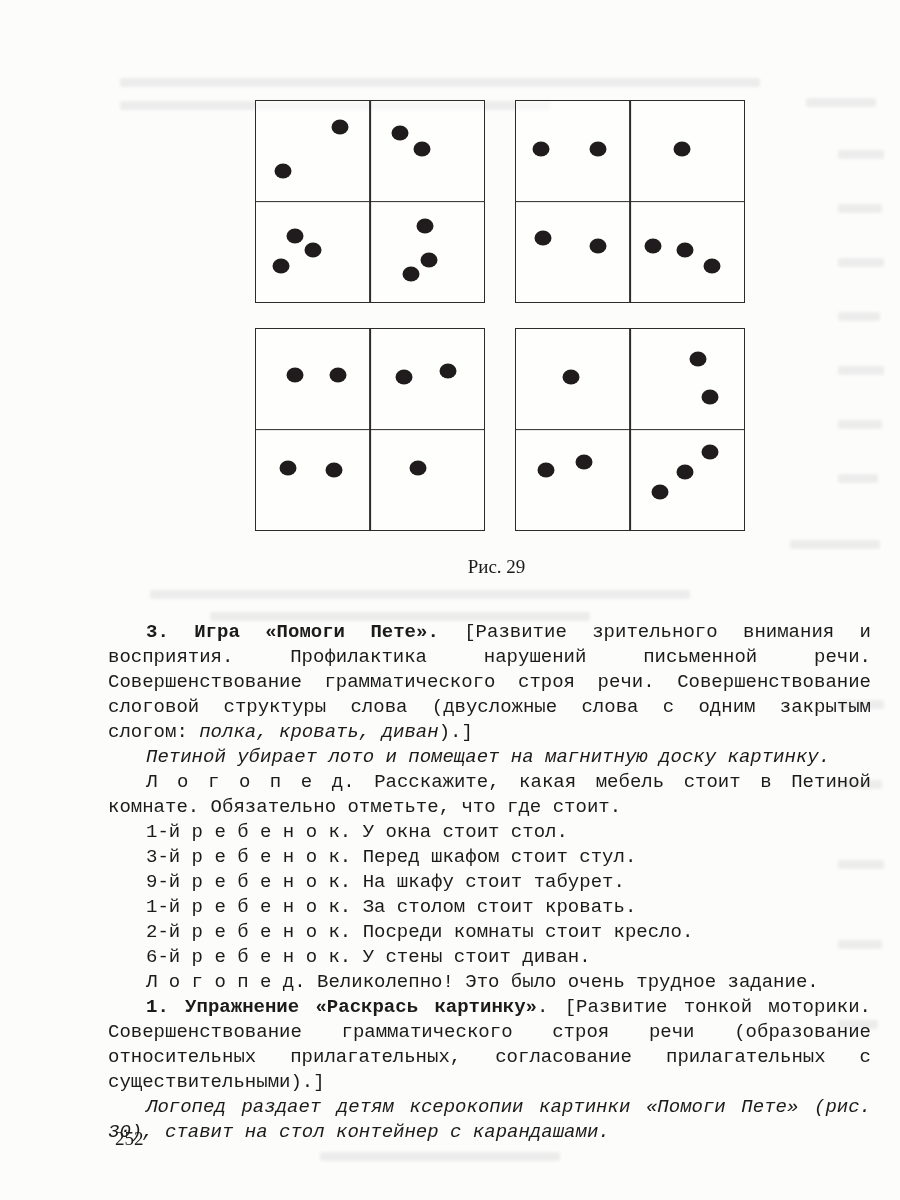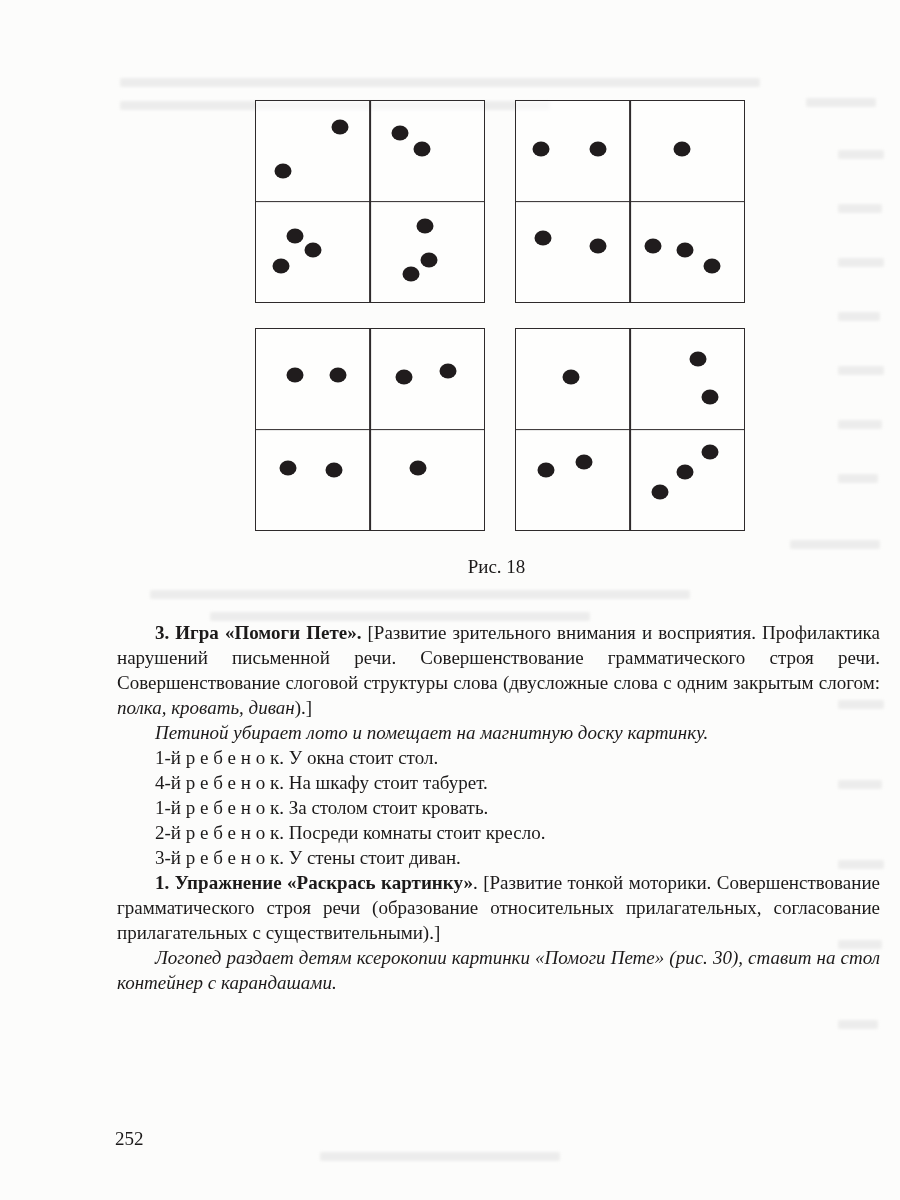--- a/index.html
+++ b/index.html
@@ -17,21 +17,21 @@
   .figure{position:absolute;left:255px;top:100px;width:490px;}
   .cards{display:grid;grid-template-columns:230px 230px;column-gap:30px;row-gap:25px;}
   .card{position:relative;width:230px;height:203px;border:1.8px solid #2e2a2b;background:rgba(255,255,255,.6);box-sizing:border-box;}
   .card::before{content:"";position:absolute;left:50%;top:0;bottom:0;width:1.8px;background:#2e2a2b;transform:translateX(-50%);}
   .card::after{content:"";position:absolute;top:50%;left:0;right:0;height:1.8px;background:#2e2a2b;transform:translateY(-50%);}
   .dot{position:absolute;width:17px;height:15px;border-radius:50%;background:#201c1d;transform:translate(-50%,-50%);}
 
   .caption{position:absolute;left:115px;top:556px;width:763px;text-align:center;font-size:19px;}
 
   
-  .text{position:absolute;left:117px;top:620px;width:763px;font-size:19px;line-height:25px;text-align:justify;}
+  .text{position:absolute;left:108px;top:620px;width:763px;font-size:19px;line-height:25px;text-align:justify;font-family:Liberation Mono, monospace;}
   .para{margin:0;text-indent:38px;}
   .italic{font-style:italic;}
   b{font-weight:bold;}
 
   .pagenum{position:absolute;left:115px;top:1128px;font-size:19px;}
 </style>
 </head>
 <body>
 
 <div class="page">
@@ -95,35 +95,38 @@
           <span class="dot" style="left: 85%; top: 34%;"></span>
           <span class="dot" style="left: 13%; top: 70%;"></span>
           <span class="dot" style="left: 30%; top: 66%;"></span>
           <span class="dot" style="left: 85%; top: 61%;"></span>
           <span class="dot" style="left: 74%; top: 71%;"></span>
           <span class="dot" style="left: 63%; top: 81%;"></span>
         </div>
     </div>
   </div>
 
-  <div class="caption">Рис. 18</div>
+  <div class="caption">Рис. 29</div>
 
   <div class="text">
 
     <p class="para"><b>3. Игра «Помоги Пете».</b><span> [Развитие зрительного внимания и восприятия. Профилактика нарушений письменной речи. Совершенствование грамматического строя речи. Совершенствование слоговой структуры слова (двусложные слова с одним закрытым слогом: </span><i>полка, кровать, диван</i><span>).]</span></p>
 
     <p class="para italic">Петиной убирает лото и помещает на магнитную доску картинку.</p>
 
+    <p class="para">Л о г о п е д. Расскажите, какая мебель стоит в Петиной комнате. Обязательно отметьте, что где стоит.</p>
 
     <p class="para">1-й  р е б е н о к. У окна стоит стол.</p>
-    <p class="para">4-й  р е б е н о к. На шкафу стоит табурет.</p>
+    <p class="para">3-й  р е б е н о к. Перед шкафом стоит стул.</p>
+    <p class="para">9-й  р е б е н о к. На шкафу стоит табурет.</p>
     <p class="para">1-й  р е б е н о к. За столом стоит кровать.</p>
     <p class="para">2-й  р е б е н о к. Посреди комнаты стоит кресло.</p>
-    <p class="para">3-й  р е б е н о к. У стены стоит диван.</p>
+    <p class="para">6-й  р е б е н о к. У стены стоит диван.</p>
 
+    <p class="para">Л о г о п е д. Великолепно! Это было очень трудное задание.</p>
 
     <p class="para"><b>1. Упражнение «Раскрась картинку»</b><span>. [Развитие тонкой моторики. Совершенствование грамматического строя речи (образование относительных прилагательных, согласование прилагательных с существительными).]</span></p>
 
     <p class="para italic">Логопед раздает детям ксерокопии картинки «Помоги Пете» (рис. 30), ставит на стол контейнер с карандашами.</p>
 
   </div>
 
   <div class="pagenum">252</div>
 
 </div>

